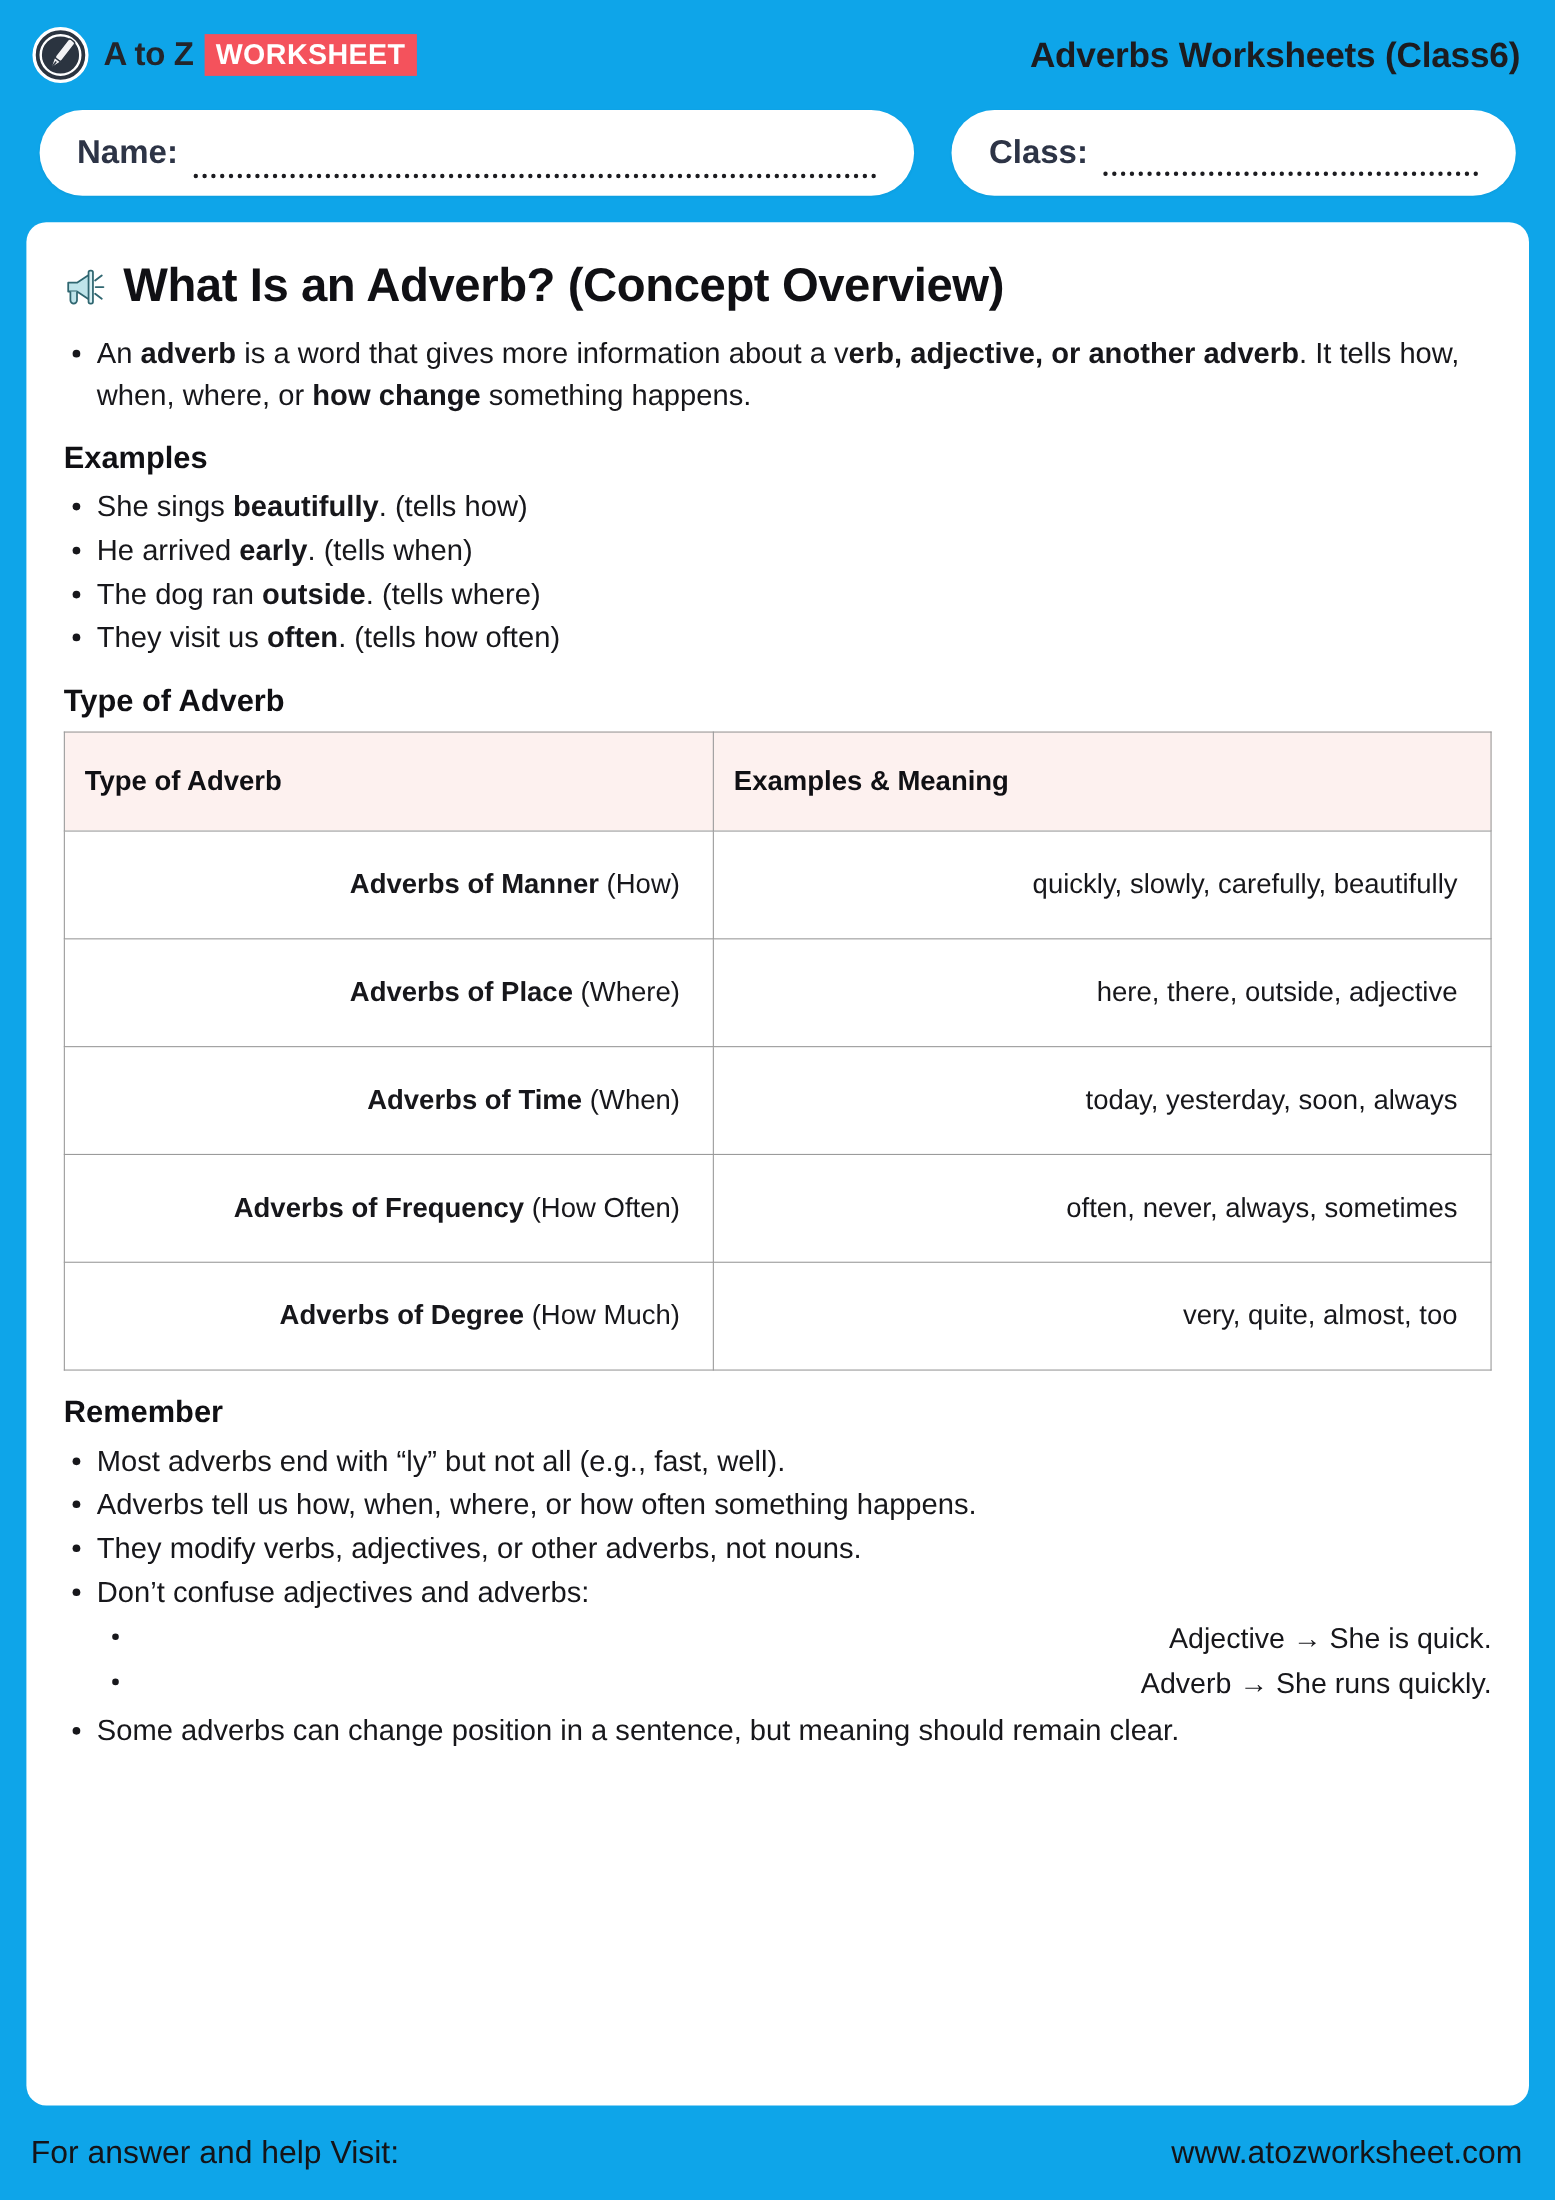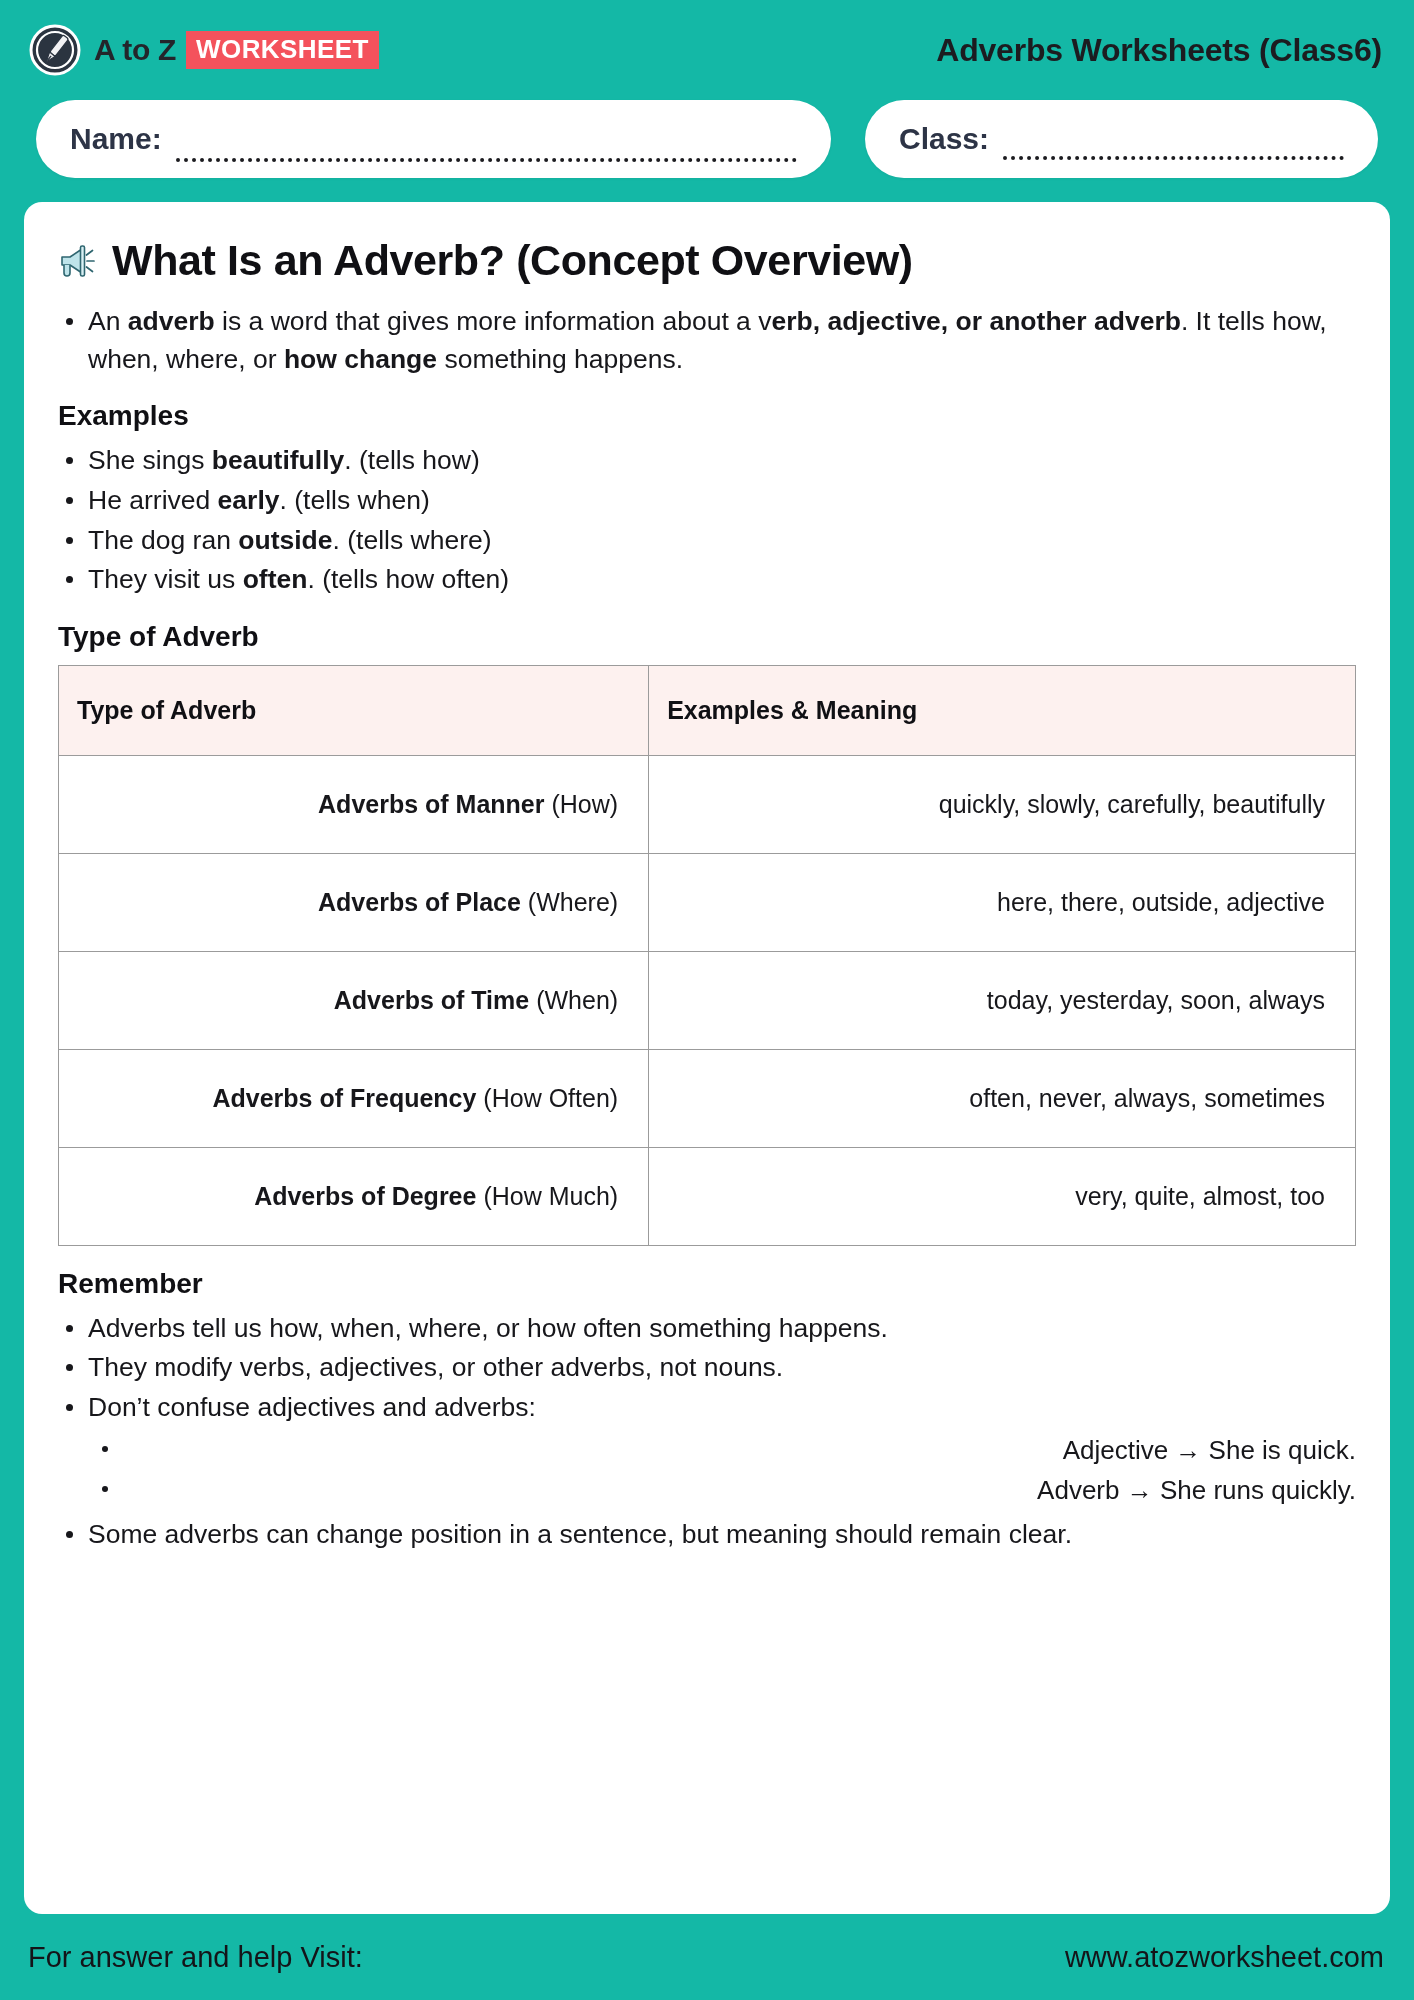--- a/index.html
+++ b/index.html
@@ -16,21 +16,21 @@
     position: relative;
     overflow: hidden;
   }
 
   
   .page {
     width: 1414px;
     height: 2000px;
     display: flex;
     flex-direction: column;
-    background: #14b8a6;
+    background: #0ea5e9;
   }
 
   .top-bar {
     height: 100px;
     display: flex;
     align-items: center;
     justify-content: space-between;
     padding: 0 32px 0 28px;
     flex: 0 0 auto;
   }
@@ -388,20 +388,21 @@
             <span class="paren">(How Much)</span>
           </td>
           <td>very, quite, almost, too</td>
         </tr>
       </tbody>
     </table>
 
     <div class="sub-heading">Remember</div>
 
     <ul class="bullets remember-list">
+      <li>Most adverbs end with “ly” but not all (e.g., fast, well).</li>
       <li>Adverbs tell us how, when, where, or how often something happens.</li>
       <li>They modify verbs, adjectives, or other adverbs, not nouns.</li>
       <li>
         <span>Don’t confuse adjectives and adverbs:</span>
         <ul class="sub-bullets">
           <li>Adjective → She is quick.</li>
           <li>Adverb → She runs quickly.</li>
         </ul>
       </li>
       <li>Some adverbs can change position in a sentence, but meaning should remain clear.</li>

